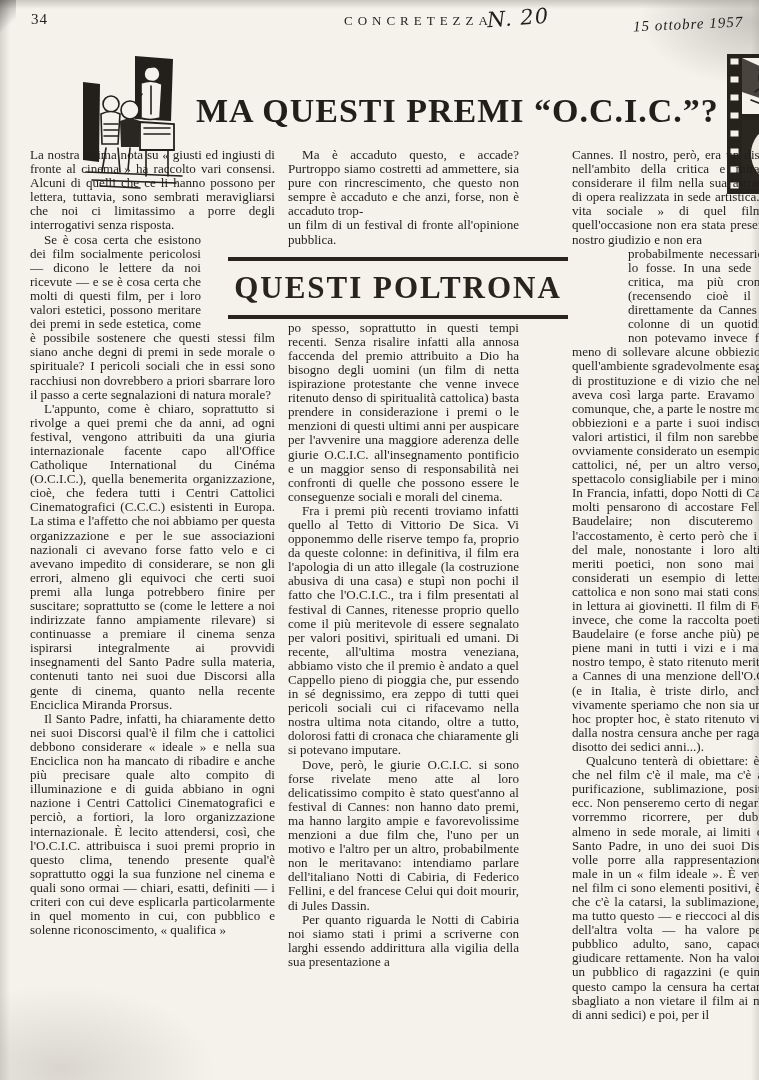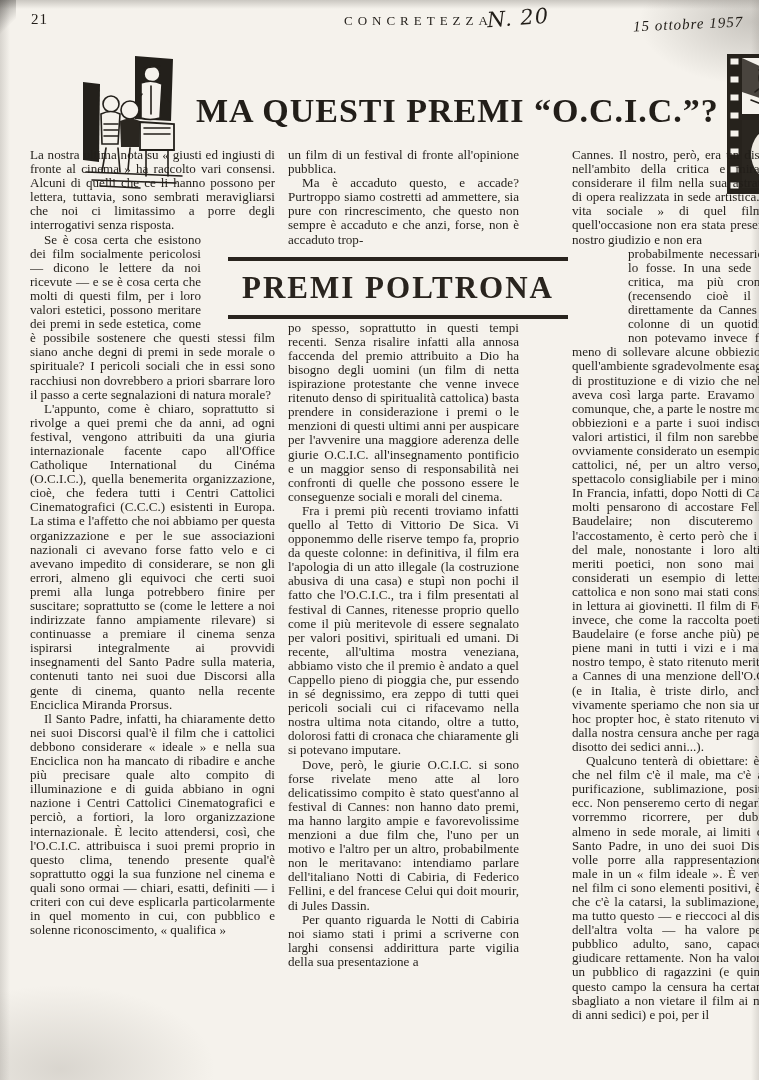--- a/index.html
+++ b/index.html
@@ -51,21 +51,21 @@
   .box-gap{height:74px;}
   svg .ink{stroke:#231f1a;fill:none;stroke-width:1.6;stroke-linecap:round;}
 </style>
 </head>
 <body>
 
 <div id="page">
 
   <div class="corner-mark"></div>
 
-  <div class="page-number">21</div>
+  <div class="page-number">34</div>
   <div class="masthead">CONCRETEZZA</div>
   <div class="issue-hand">N. 20</div>
   <div class="date">15 ottobre 1957</div>
 
   <div class="headline-band">
     <span class="illus">
       <svg width="112" height="140" viewBox="0 0 112 140">
         <path d="M57 4 l38 3 -2 62 -36 -2 z" fill="#23201b"></path>
         <path d="M5 30 l17 2 -1 78 -16 -2 z" fill="#23201b"></path>
         <circle cx="74" cy="22" r="8" fill="#f5f2ec" stroke="#23201b" stroke-width="1.6"></circle>
@@ -110,39 +110,39 @@
         <circle cx="44" cy="26" r="10" fill="#f5f2ec" stroke="#26221c" stroke-width="1.6"></circle>
         <path class="ink" d="M30 40 q14 -12 30 -4 M34 18 q8 -8 18 -4 M56 30 l20 14 M26 48 l26 10"></path>
         <rect x="17" y="68" width="66" height="68" fill="#2a2620"></rect>
         <ellipse cx="48" cy="102" rx="22" ry="26" fill="#efebe2"></ellipse>
         <path class="ink" d="M40 96 q3 -3 6 0 M54 96 q3 -3 6 0 M44 110 q5 4 10 0 M36 86 q10 -8 24 -2 M42 104 l2 4"></path>
       </svg>
     </span>
   </div>
 
   <div class="section-box">
-    <span>PREMI POLTRONA</span>
+    <span>QUESTI POLTRONA</span>
   </div>
 
   <div class="col" id="col1">
     <p class="para cont">La nostra ultima nota su « giusti ed ingiusti di fronte al cinema » ha raccolto vari consensi. Alcuni di quelli che ce li hanno possono per lettera, tuttavia, sono sembrati meravigliarsi che noi ci limitassimo a porre degli interrogativi senza risposta.</p>
     <span class="fr"></span>
     <p class="para">Se è cosa certa che esistono dei film socialmente pericolosi — dicono le lettere da noi ricevute — e se è cosa certa che molti di questi film, per i loro valori estetici, possono meritare dei premi in sede estetica, come è possibile sostenere che questi stessi film siano anche degni di premi in sede morale o spirituale? I pericoli sociali che in essi sono racchiusi non dovrebbero a priori sbarrare loro il passo a certe segnalazioni di natura morale?</p>
     <p class="para">L'appunto, come è chiaro, soprattutto si rivolge a quei premi che da anni, ad ogni festival, vengono attribuiti da una giuria internazionale facente capo all'Office Catholique International du Cinéma (O.C.I.C.), quella benemerita organizzazione, cioè, che federa tutti i Centri Cattolici Cinematografici (C.C.C.) esistenti in Europa. La stima e l'affetto che noi abbiamo per questa organizzazione e per le sue associazioni nazionali ci avevano forse fatto velo e ci avevano impedito di considerare, se non gli errori, almeno gli equivoci che certi suoi premi alla lunga potrebbero finire per suscitare; soprattutto se (come le lettere a noi indirizzate fanno ampiamente rilevare) si continuasse a premiare il cinema senza ispirarsi integralmente ai provvidi insegnamenti del Santo Padre sulla materia, contenuti tanto nei suoi due Discorsi alla gente di cinema, quanto nella recente Enciclica Miranda Prorsus.</p>
     <p class="para">Il Santo Padre, infatti, ha chiaramente detto nei suoi Discorsi qual'è il film che i cattolici debbono considerare « ideale » e nella sua Enciclica non ha mancato di ribadire e anche più precisare quale alto compito di illuminazione e di guida abbiano in ogni nazione i Centri Cattolici Cinematografici e perciò, a fortiori, la loro organizzazione internazionale. È lecito attendersi, così, che l'O.C.I.C. attribuisca i suoi premi proprio in questo clima, tenendo presente qual'è soprattutto oggi la sua funzione nel cinema e quali sono ormai — chiari, esatti, definiti — i criteri con cui deve esplicarla particolarmente in quel momento in cui, con pubblico e solenne riconoscimento, « qualifica »</p>
   </div>
 
   <div class="col" id="col2">
+    <p class="para">Ma è accaduto questo, e accade? Purtroppo siamo costretti ad ammettere, sia pure con rincrescimento, che questo non sempre è accaduto e che anzi, forse, non è accaduto trop-</p>
     <p class="para cont">un film di un festival di fronte all'opinione pubblica.</p>
-    <p class="para">Ma è accaduto questo, e accade? Purtroppo siamo costretti ad ammettere, sia pure con rincrescimento, che questo non sempre è accaduto e che anzi, forse, non è accaduto trop-</p>
     <div class="box-gap"></div>
     <p class="para cont">po spesso, soprattutto in questi tempi recenti. Senza risalire infatti alla annosa faccenda del premio attribuito a Dio ha bisogno degli uomini (un film di netta ispirazione protestante che venne invece ritenuto denso di spiritualità cattolica) basta prendere in considerazione i premi o le menzioni di questi ultimi anni per auspicare per l'avvenire una maggiore aderenza delle giurie O.C.I.C. all'insegnamento pontificio e un maggior senso di responsabilità nei confronti di quelle che possono essere le conseguenze sociali e morali del cinema.</p>
     <p class="para">Fra i premi più recenti troviamo infatti quello al Tetto di Vittorio De Sica. Vi opponemmo delle riserve tempo fa, proprio da queste colonne: in definitiva, il film era l'apologia di un atto illegale (la costruzione abusiva di una casa) e stupì non pochi il fatto che l'O.C.I.C., tra i film presentati al festival di Cannes, ritenesse proprio quello come il più meritevole di essere segnalato per valori positivi, spirituali ed umani. Di recente, all'ultima mostra veneziana, abbiamo visto che il premio è andato a quel Cappello pieno di pioggia che, pur essendo in sé degnissimo, era zeppo di tutti quei pericoli sociali cui ci rifacevamo nella nostra ultima nota citando, oltre a tutto, dolorosi fatti di cronaca che chiaramente gli si potevano imputare.</p>
     <p class="para">Dove, però, le giurie O.C.I.C. si sono forse rivelate meno atte al loro delicatissimo compito è stato quest'anno al festival di Cannes: non hanno dato premi, ma hanno largito ampie e favorevolissime menzioni a due film che, l'uno per un motivo e l'altro per un altro, probabilmente non le meritavano: intendiamo parlare dell'italiano Notti di Cabiria, di Federico Fellini, e del francese Celui qui doit mourir, di Jules Dassin.</p>
-    <p class="para">Per quanto riguarda le Notti di Cabiria noi siamo stati i primi a scriverne con larghi consensi addirittura parte vigilia della sua presentazione a</p>
+    <p class="para">Per quanto riguarda le Notti di Cabiria noi siamo stati i primi a scriverne con larghi essendo addirittura alla vigilia della sua presentazione a</p>
   </div>
 
   <div class="col" id="col3">
     <p class="para cont">Cannes. Il nostro, però, era un discorso nell'ambito della critica e mirava a considerare il film nella sua astrattezza di opera realizzata in sede artistica. La « vita sociale » di quel film in quell'occasione non era stata presente al nostro giudizio e non era</p>
     <span class="fl"></span>
     <p class="para cont">probabilmente necessario che lo fosse. In una sede meno critica, ma più cronistica (recensendo cioè il film direttamente da Cannes sulle colonne di un quotidiano), non potevamo invece fare a meno di sollevare alcune obbiezioni su quell'ambiente sgradevolmente esagerato di prostituzione e di vizio che nel film aveva così larga parte. Eravamo certi, comunque, che, a parte le nostre modeste obbiezioni e a parte i suoi indiscutibili valori artistici, il film non sarebbe stato ovviamente considerato un esempio per i cattolici, né, per un altro verso, uno spettacolo consigliabile per i minorenni. In Francia, infatti, dopo Notti di Cabiria, molti pensarono di accostare Fellini a Baudelaire; non discuteremo qui l'accostamento, è certo però che i Fiori del male, nonostante i loro altissimi meriti poetici, non sono mai stati considerati un esempio di letteratura cattolica e non sono mai stati consigliati in lettura ai giovinetti. Il film di Fellini, invece, che come la raccolta poetica di Baudelaire (e forse anche più) pesca a piene mani in tutti i vizi e i mali del nostro tempo, è stato ritenuto meritevole a Cannes di una menzione dell'O.C.I.C. (e in Italia, è triste dirlo, anche se vivamente speriamo che non sia un post hoc propter hoc, è stato ritenuto visibile dalla nostra censura anche per ragazzi al disotto dei sedici anni...).</p>
     <p class="para">Qualcuno tenterà di obiettare: è vero che nel film c'è il male, ma c'è anche purificazione, sublimazione, positività, ecc. Non penseremo certo di negarlo, né vorremmo ricorrere, per dubitarne almeno in sede morale, ai limiti che il Santo Padre, in uno dei suoi Discorsi, volle porre alla rappresentazione del male in un « film ideale ». È vero che nel film ci sono elementi positivi, è vero che c'è la catarsi, la sublimazione, ecc., ma tutto questo — e rieccoci al discorso dell'altra volta — ha valore per un pubblico adulto, sano, capace di giudicare rettamente. Non ha valore per un pubblico di ragazzini (e quindi in questo campo la censura ha certamente sbagliato a non vietare il film ai minori di anni sedici) e poi, per il</p>
   </div>
 
 </div>

